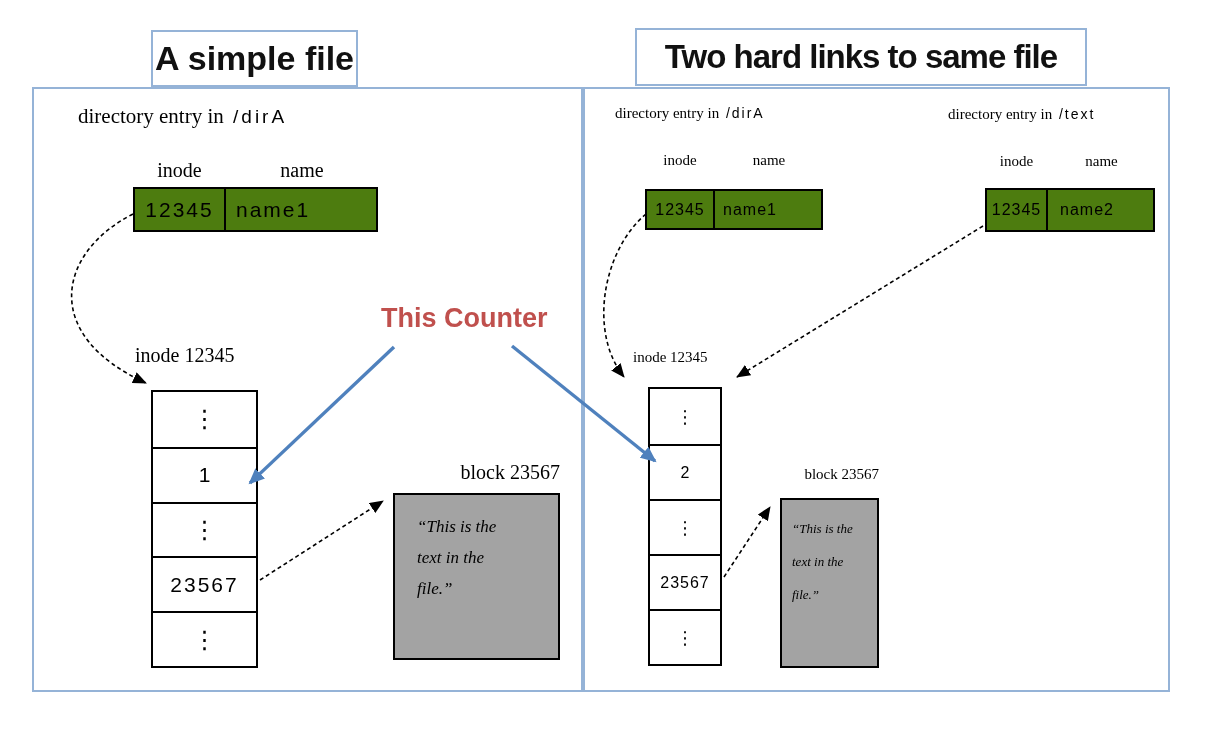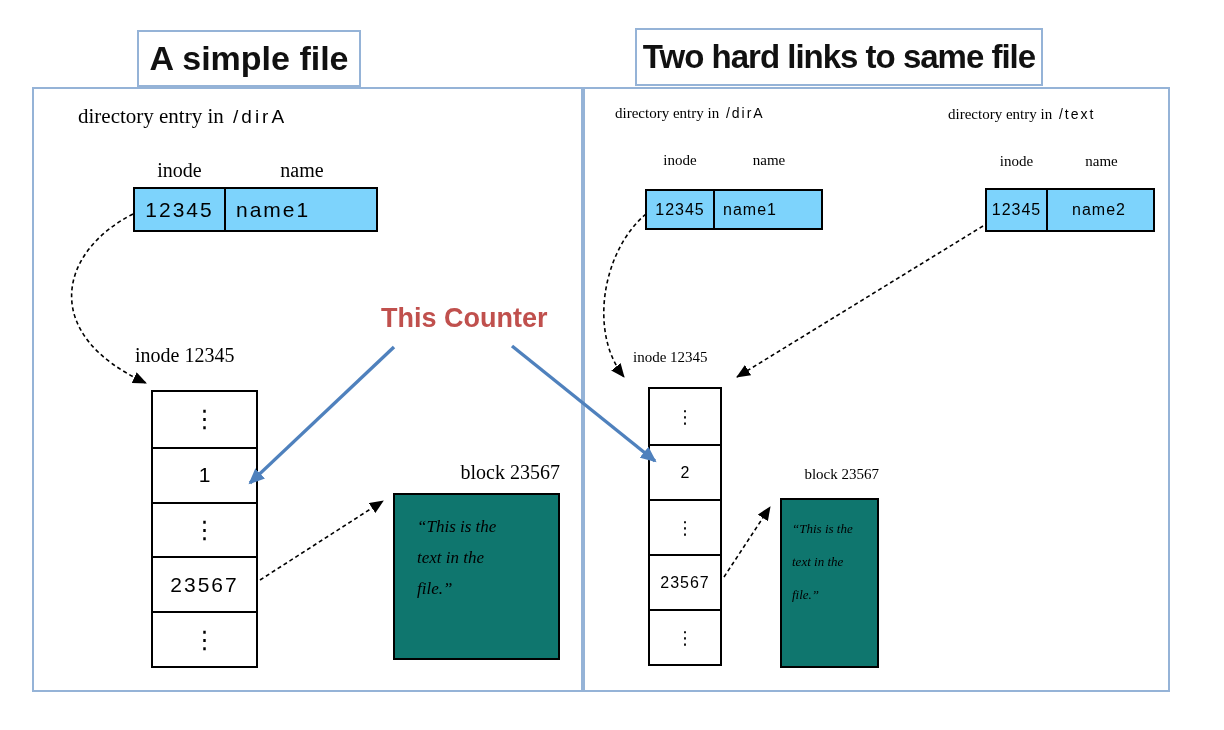--- a/index.html
+++ b/index.html
@@ -14,45 +14,45 @@
        font-family:"Liberation Serif",serif;color:#000;}
   .panel{position:absolute;border:2px solid var(--panel_border);background:#fff;box-sizing:border-box;}
   .titlebox{position:absolute;border:2px solid var(--title_border);background:#fff;box-sizing:border-box;
             display:flex;align-items:center;justify-content:center;z-index:5;
             font-family:"Liberation Sans",sans-serif;font-weight:bold;color:#111;white-space:nowrap;}
   .serif{font-family:"Liberation Serif",serif;}
   .mono{font-family:Liberation Sans, sans-serif;}
   .dirlabel{position:absolute;white-space:nowrap;}
   .hdr{position:absolute;text-align:center;}
   .dtable{position:absolute;display:flex;box-sizing:border-box;}
-  .dtable .cell{border:2px solid var(--diagram_line);box-sizing:border-box;display:flex;align-items:center;background:#7dd3fc;}
+  .dtable .cell{border:2px solid var(--diagram_line);box-sizing:border-box;display:flex;align-items:center;background:#4d7c0f;}
   .dtable .cell + .cell{border-left:none;}
   .inode-col{position:absolute;border:2px solid var(--diagram_line);box-sizing:border-box;background:#fff;
              display:grid;grid-auto-rows:1fr;}
   .inode-col .row{display:flex;align-items:center;justify-content:center;box-sizing:border-box;}
   .inode-col .row + .row{border-top:2px solid var(--diagram_line);}
-  .blockbox{position:absolute;border:2px solid var(--diagram_line);box-sizing:border-box;background:#0f766e;font-style:italic;}
+  .blockbox{position:absolute;border:2px solid var(--diagram_line);box-sizing:border-box;background:#a3a3a3;font-style:italic;}
   .blockbox div{white-space:nowrap;}
   .blocktitle{position:absolute;text-align:right;white-space:nowrap;}
   .linkcounter{position:absolute;font-family:"Liberation Sans",sans-serif;font-weight:bold;
                color:var(--label_red);white-space:nowrap;}
   svg.overlay{position:absolute;left:0;top:0;z-index:4;pointer-events:none;}
   .arrow-black{stroke:var(--diagram_line);stroke-width:1.6;fill:none;stroke-dasharray:4 3;}
   .arrow-blue{stroke:var(--arrow_blue);stroke-width:3.4;fill:none;}
   #mBlack path{fill:var(--diagram_line);}
   #mBlue path{fill:var(--arrow_blue);}
   .dots{letter-spacing:0;line-height:1;}
 </style>
 </head>
 <body>
 
-<div class="titlebox" style="left:137px;top:30px;width:224px;height:57px;font-size:34px;">
+<div class="titlebox" style="left:151px;top:30px;width:207px;height:57px;font-size:34px;">
   <span>A simple file</span>
 </div>
-<div class="titlebox" style="left:635px;top:28px;width:408px;height:58px;font-size:33px;letter-spacing:-1px;">
+<div class="titlebox" style="left:635px;top:28px;width:452px;height:58px;font-size:33px;letter-spacing:-1px;">
   <span>Two hard links to same file</span>
 </div>
 
 <div class="panel" style="left:32px;top:87px;width:551px;height:605px;"></div>
 <div class="panel" style="left:583px;top:87px;width:587px;height:605px;"></div>
 
 <div class="dirlabel" style="left:78px;top:104px;font-size:21px;">
   <span class="serif">directory entry in</span>
   <span class="mono" style="font-size:19px;letter-spacing:3px;margin-left:4px;">/dirA</span>
 </div>
@@ -110,21 +110,21 @@
   <span class="mono" style="font-size:14px;letter-spacing:2px;margin-left:3px;">/text</span>
 </div>
 
 <div class="hdr serif" style="left:985px;top:153px;width:63px;font-size:15px;">inode</div>
 <div class="hdr serif" style="left:1048px;top:153px;width:107px;font-size:15px;">name</div>
 
 <div class="dtable" style="left:985px;top:188px;height:44px;">
   <div class="cell mono" style="width:63px;justify-content:center;font-size:16px;letter-spacing:1px;">
     <span>12345</span>
   </div>
-  <div class="cell mono" style="width:107px;padding-left:24px;font-size:16px;letter-spacing:1px;">
+  <div class="cell mono" style="width:107px;padding-left:12px;font-size:16px;letter-spacing:1px;">
     <span>name2</span>
   </div>
 </div>
 
 <div class="dirlabel serif" style="left:633px;top:349px;font-size:15px;">inode 12345</div>
 
 <div class="inode-col" style="left:648px;top:387px;width:74px;height:279px;">
   <div class="row dots serif" style="font-size:18px;">⋮</div>
   <div class="row mono" style="font-size:16px;">2</div>
   <div class="row dots serif" style="font-size:18px;">⋮</div>

